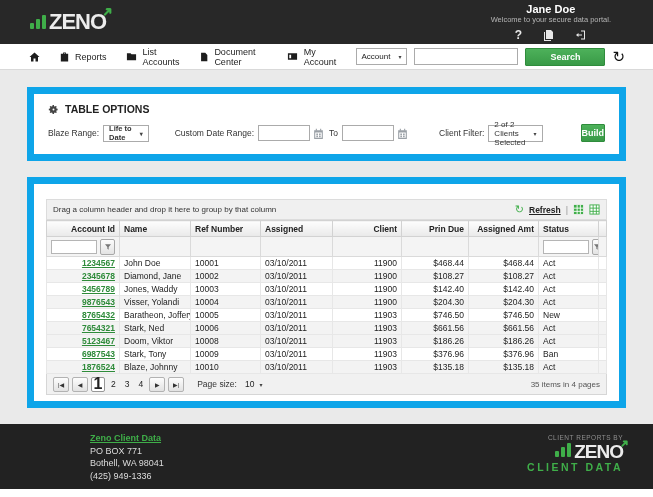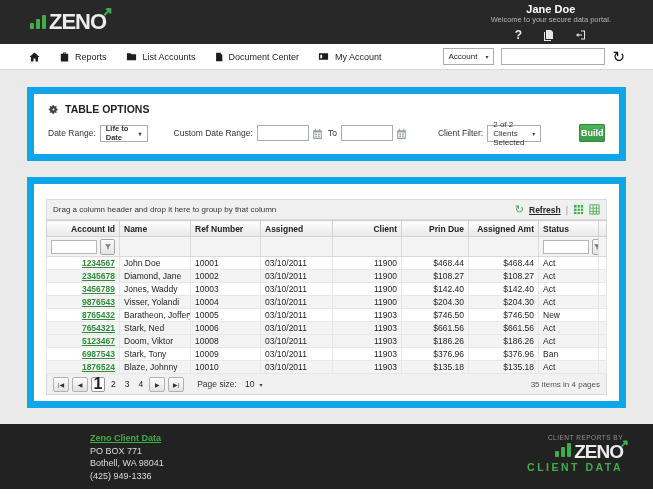--- a/index.html
+++ b/index.html
@@ -170,38 +170,39 @@
         </svg>
     </span>
     <span>My Account</span>
   </span>
   <div class="nav-right">
     <div class="fake-select">
       <span>Account</span>
       <span class="caret">▾</span>
     </div>
     <input class="txt-input nav-search-input" style="">
+    <button class="btn-green search-btn">Search</button>
     <span class="refresh-glyph">↻</span>
   </div>
 </div>
 
 <div class="main">
 
   <div class="card options-card">
     <div class="card-title">
       <span>
         <svg width="11" height="11" viewBox="0 0 24 24">
             <path fill="currentColor" d="M12 8a4 4 0 100 8 4 4 0 000-8zm9 5.5v-3l-2.6-.5c-.2-.6-.4-1.1-.7-1.6l1.5-2.2-2.1-2.1-2.2 1.5c-.5-.3-1-.5-1.6-.7L13 2.3h-3l-.5 2.6c-.6.2-1.1.4-1.6.7L5.7 4.1 3.6 6.2l1.5 2.2c-.3.5-.5 1-.7 1.6l-2.6.5v3l2.6.5c.2.6.4 1.1.7 1.6l-1.5 2.2 2.1 2.1 2.2-1.5c.5.3 1 .5 1.6.7l.5 2.6h3l.5-2.6c.6-.2 1.1-.4 1.6-.7l2.2 1.5 2.1-2.1-1.5-2.2c.3-.5.5-1 .7-1.6l2.6-.5z"></path>
             <circle cx="12" cy="12" r="2.1" fill="#fff"></circle>
           </svg>
       </span>
       <span>TABLE OPTIONS</span>
     </div>
     <div class="options-row">
-      <span class="lbl">Date Range:</span>
+      <span class="lbl">Blaze Range:</span>
       <div class="fake-select sel-daterange">
         <span>Life to Date</span>
         <span class="caret">▾</span>
       </div>
       <span class="lbl gap-lg">Custom Date Range:</span>
       <input class="txt-input date-input" style="">
       <span class="cal-btn">
         <svg width="13" height="13" viewBox="0 0 24 24">
             <path fill="#9aa0a6" d="M4 6h16v16H4V6zm2 4v10h12V10H6z"></path>
             <path fill="#9aa0a6" d="M7 3h2v4H7V3zm8 0h2v4h-2V3zM8 12h3v3H8v-3zm5 0h3v3h-3v-3zm-5 4h3v3H8v-3zm5 0h3v3h-3v-3z"></path>

